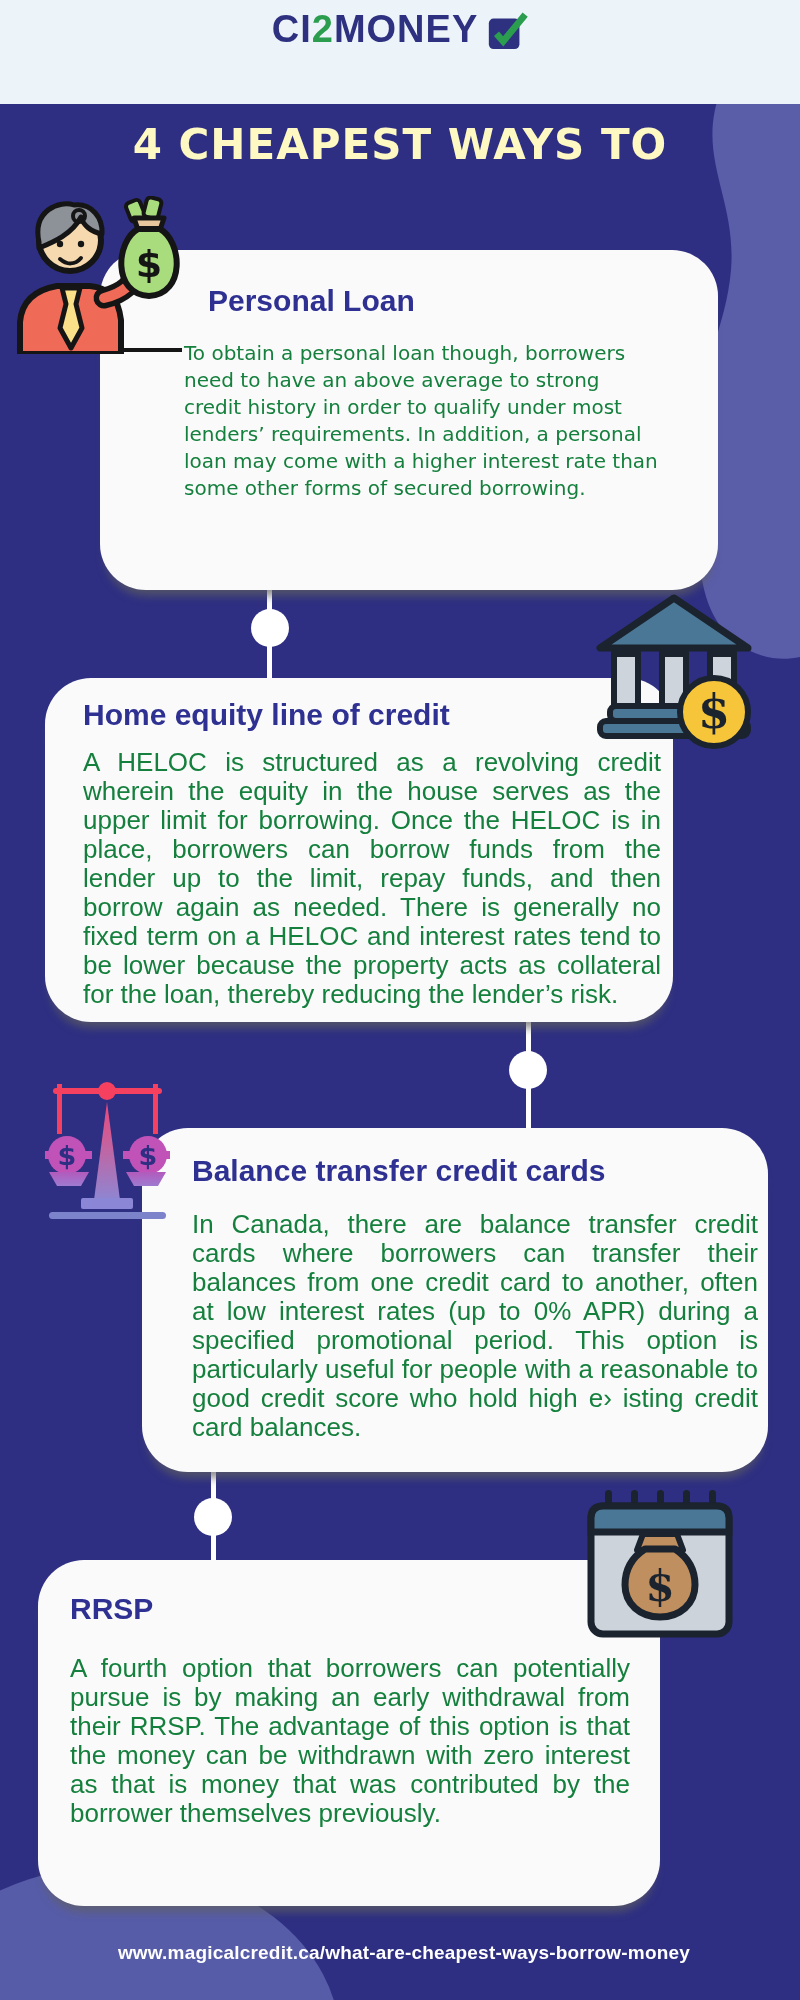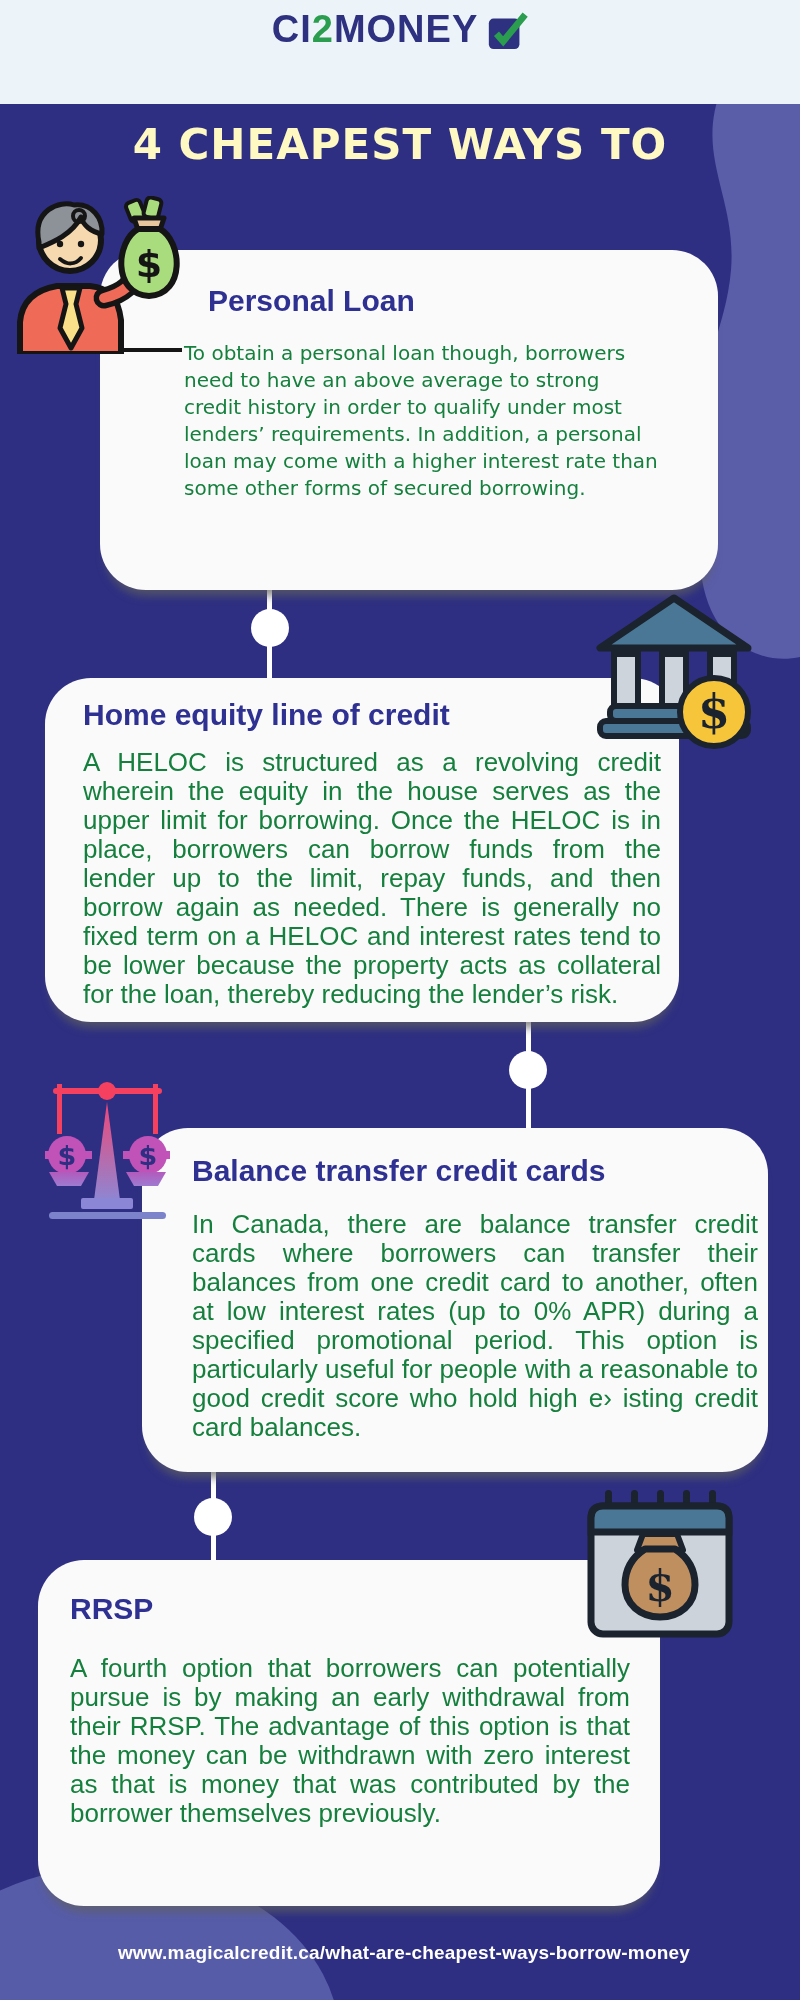--- a/index.html
+++ b/index.html
@@ -27,21 +27,21 @@
   .card { position:absolute; background:#fafafa; border-radius:46px; z-index:3;
           box-shadow:0 11px 9px -5px rgba(96,96,96,0.7); }
   .card h2 { position:absolute; margin:0; color:#2f3192; font-family:"Liberation Sans", sans-serif;
              font-weight:bold; font-size:30px; }
   .card .copy { position:absolute; color:#15803d; }
   .copy-rounded { font-family:"DejaVu Sans", sans-serif; font-size:20px; line-height:27px; text-align:left; }
   .copy-just { font-family:"Liberation Sans", sans-serif; font-size:26px; line-height:29px; text-align:justify; }
   .card1 { left:100px; top:250px; width:618px; height:340px; }
   .card1 h2 { left:84px; top:34px;margin-left:24px; }
   .card1 .copy { left:84px; top:90px; width:478px; }
-  .card2 { left:45px; top:678px; width:628px; height:344px;padding-left:6px; }
+  .card2 { left:45px; top:678px; width:628px; height:344px; }
   .card2 h2 { left:38px; top:20px; }
   .card2 .copy { left:38px; top:70px; width:578px; }
   .card3 { left:142px; top:1128px; width:626px; height:344px; }
   .card3 h2 { left:50px; top:26px; }
   .card3 .copy { left:50px; top:82px; width:566px; }
   .card4 { left:38px; top:1560px; width:622px; height:346px; }
   .card4 h2 { left:32px; top:32px; }
   .card4 .copy { left:32px; top:94px; width:560px; }
   
   .vline { position:absolute; width:5px; background:#ffffff; z-index:2; }

